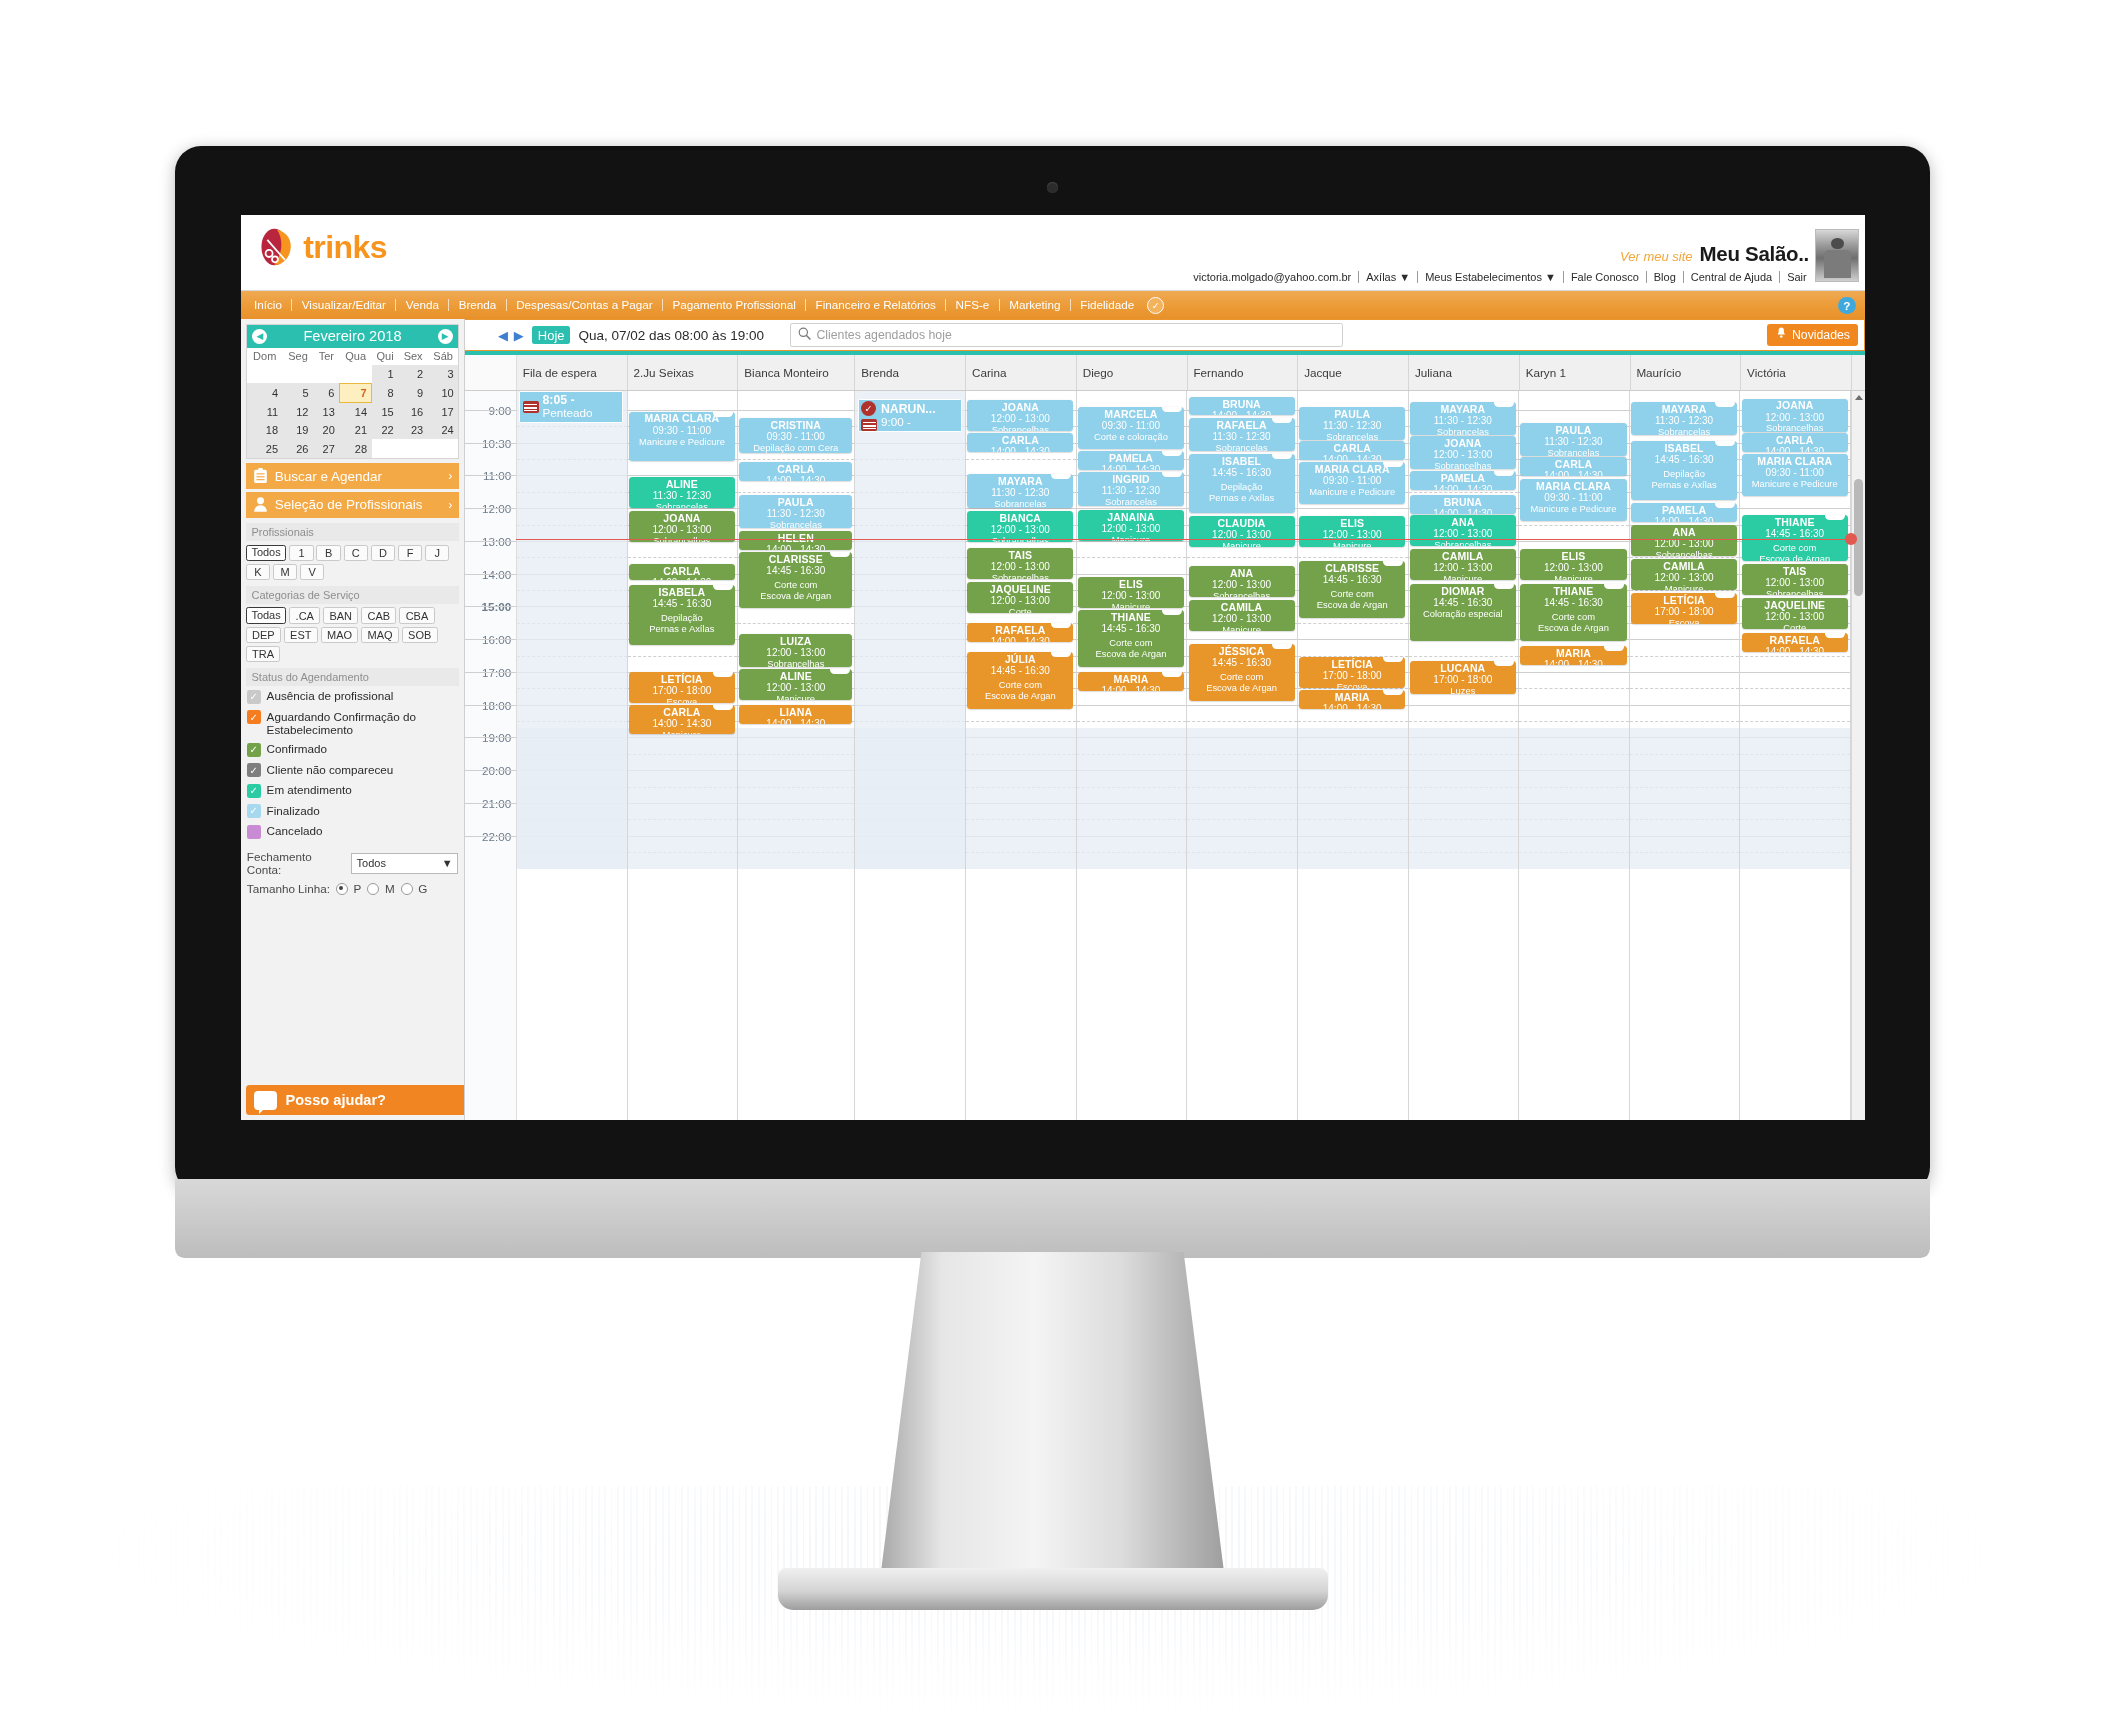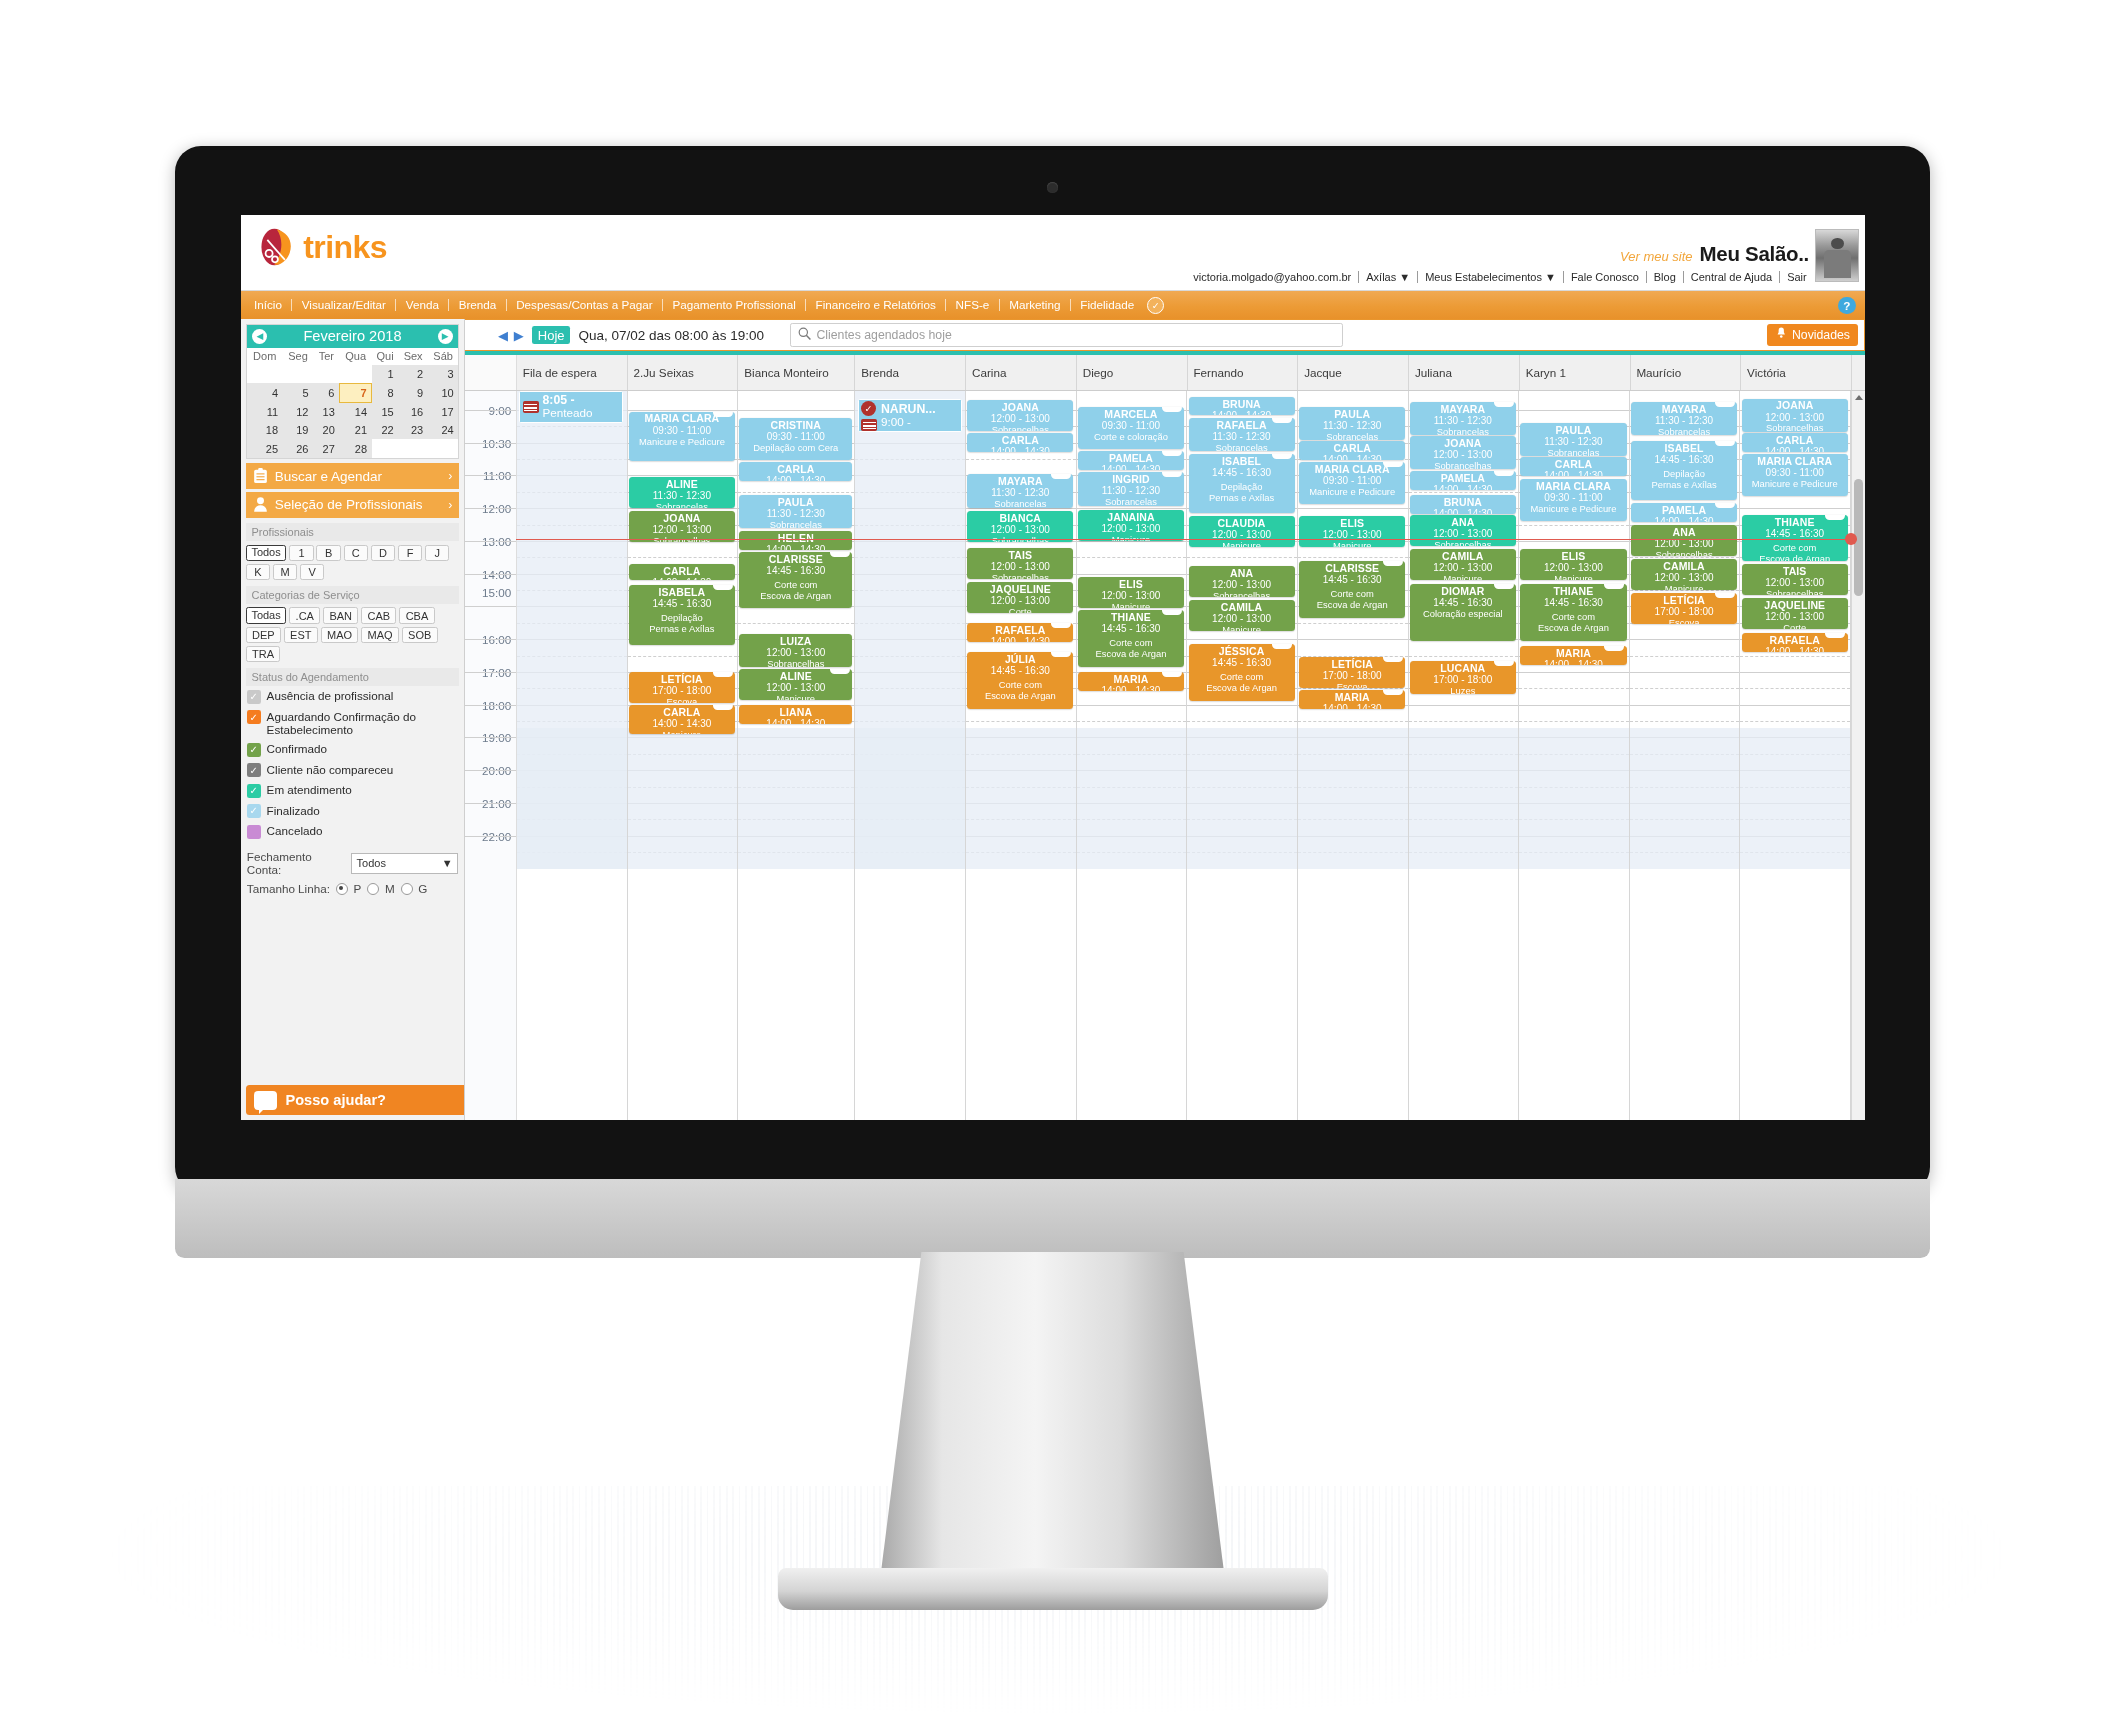--- a/index.html
+++ b/index.html
@@ -442,21 +442,21 @@
                   <div class="tl" style="top: 52px;">10:30</div>
                   <div class="hline" style="top: 52px;"></div>
                   <div class="tl" style="top: 84px;">11:00</div>
                   <div class="hline" style="top: 84px;"></div>
                   <div class="tl" style="top: 117px;">12:00</div>
                   <div class="hline" style="top: 117px;"></div>
                   <div class="tl" style="top: 150px;">13:00</div>
                   <div class="hline" style="top: 150px;"></div>
                   <div class="tl" style="top: 183px;">14:00</div>
                   <div class="hline" style="top: 183px;"></div>
-                  <div class="tl" style="top: 201px;">15:00</div>
+                  <div class="tl" style="top: 215px; font-weight: bold;">15:00</div>
                   <div class="hline" style="top: 215px;"></div>
                   <div class="tl" style="top: 248px;">16:00</div>
                   <div class="hline" style="top: 248px;"></div>
                   <div class="tl" style="top: 281px;">17:00</div>
                   <div class="hline" style="top: 281px;"></div>
                   <div class="tl" style="top: 314px;">18:00</div>
                   <div class="hline" style="top: 314px;"></div>
                   <div class="tl" style="top: 346px;">19:00</div>
                   <div class="hline" style="top: 346px;"></div>
                   <div class="tl" style="top: 379px;">20:00</div>
@@ -601,21 +601,21 @@
                     <div class="hline half" style="top: 330px;"></div>
                     <div class="hline" style="top: 346px;"></div>
                     <div class="hline half" style="top: 363px;"></div>
                     <div class="hline" style="top: 379px;"></div>
                     <div class="hline half" style="top: 396px;"></div>
                     <div class="hline" style="top: 412px;"></div>
                     <div class="hline half" style="top: 428px;"></div>
                     <div class="hline" style="top: 445px;"></div>
                     <div class="hline half" style="top: 461px;"></div>
                     <div class="closed" style="top: 337px; height: 141px;"></div>
-                    <div class="ev blue" style="left: 1.2px; right: 2.3px; top: 27px; height: 42px;">
+                    <div class="ev blue" style="left: 1.2px; right: 2.3px; top: 27px; height: 35px;">
                       <div class="n">CRISTINA</div>
                       <div class="t">09:30 - 11:00</div>
                       <div class="s">Depilação com Cera</div>
                     </div>
                     <div class="ev blue" style="left: 1.2px; right: 2.3px; top: 71px; height: 18.6px;">
                       <div class="n">CARLA</div>
                       <div class="t">14:00 - 14:30</div>
                     </div>
                     <div class="ev blue" style="left: 1.2px; right: 2.3px; top: 104px; height: 33px;">
                       <div class="n">PAULA</div>

